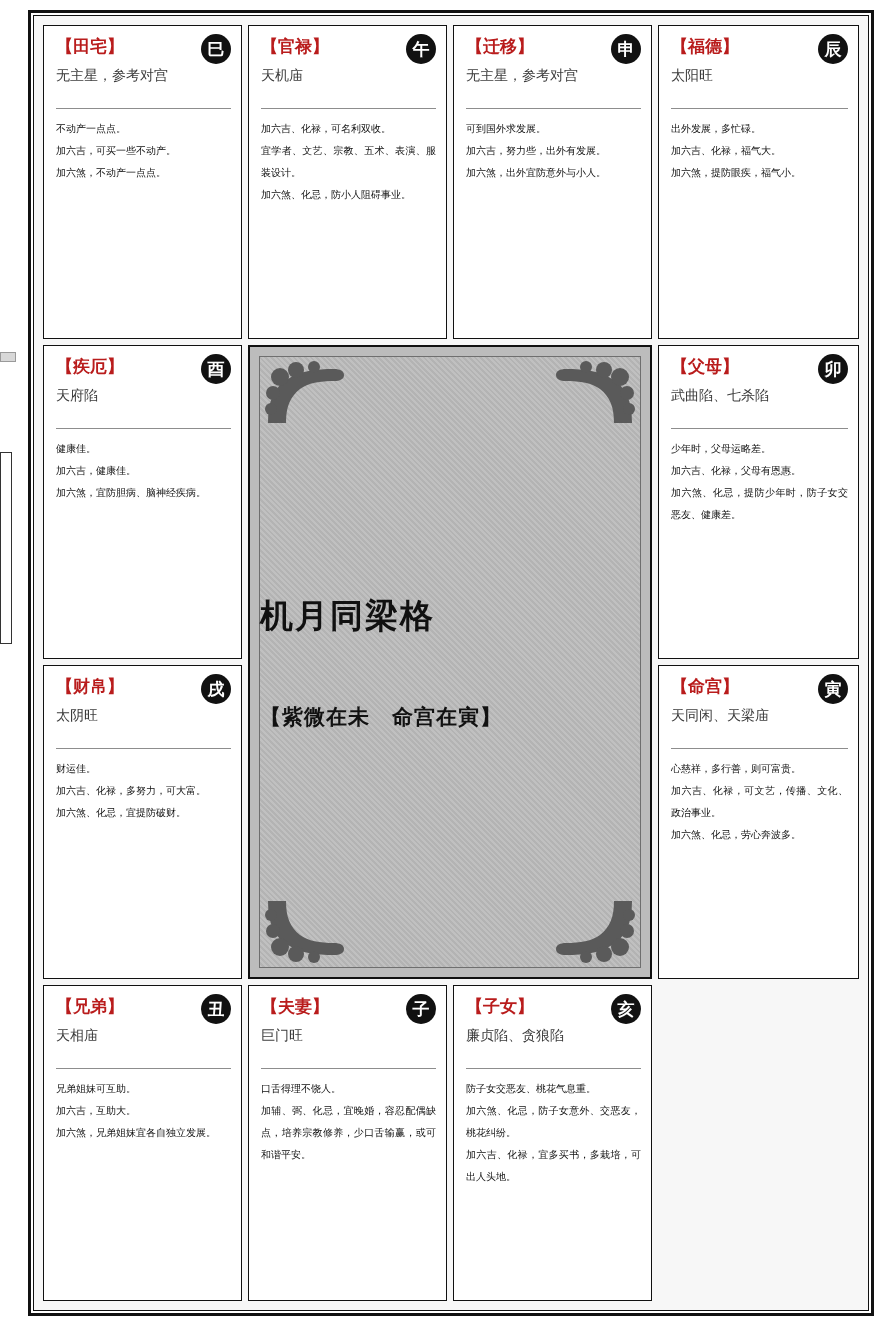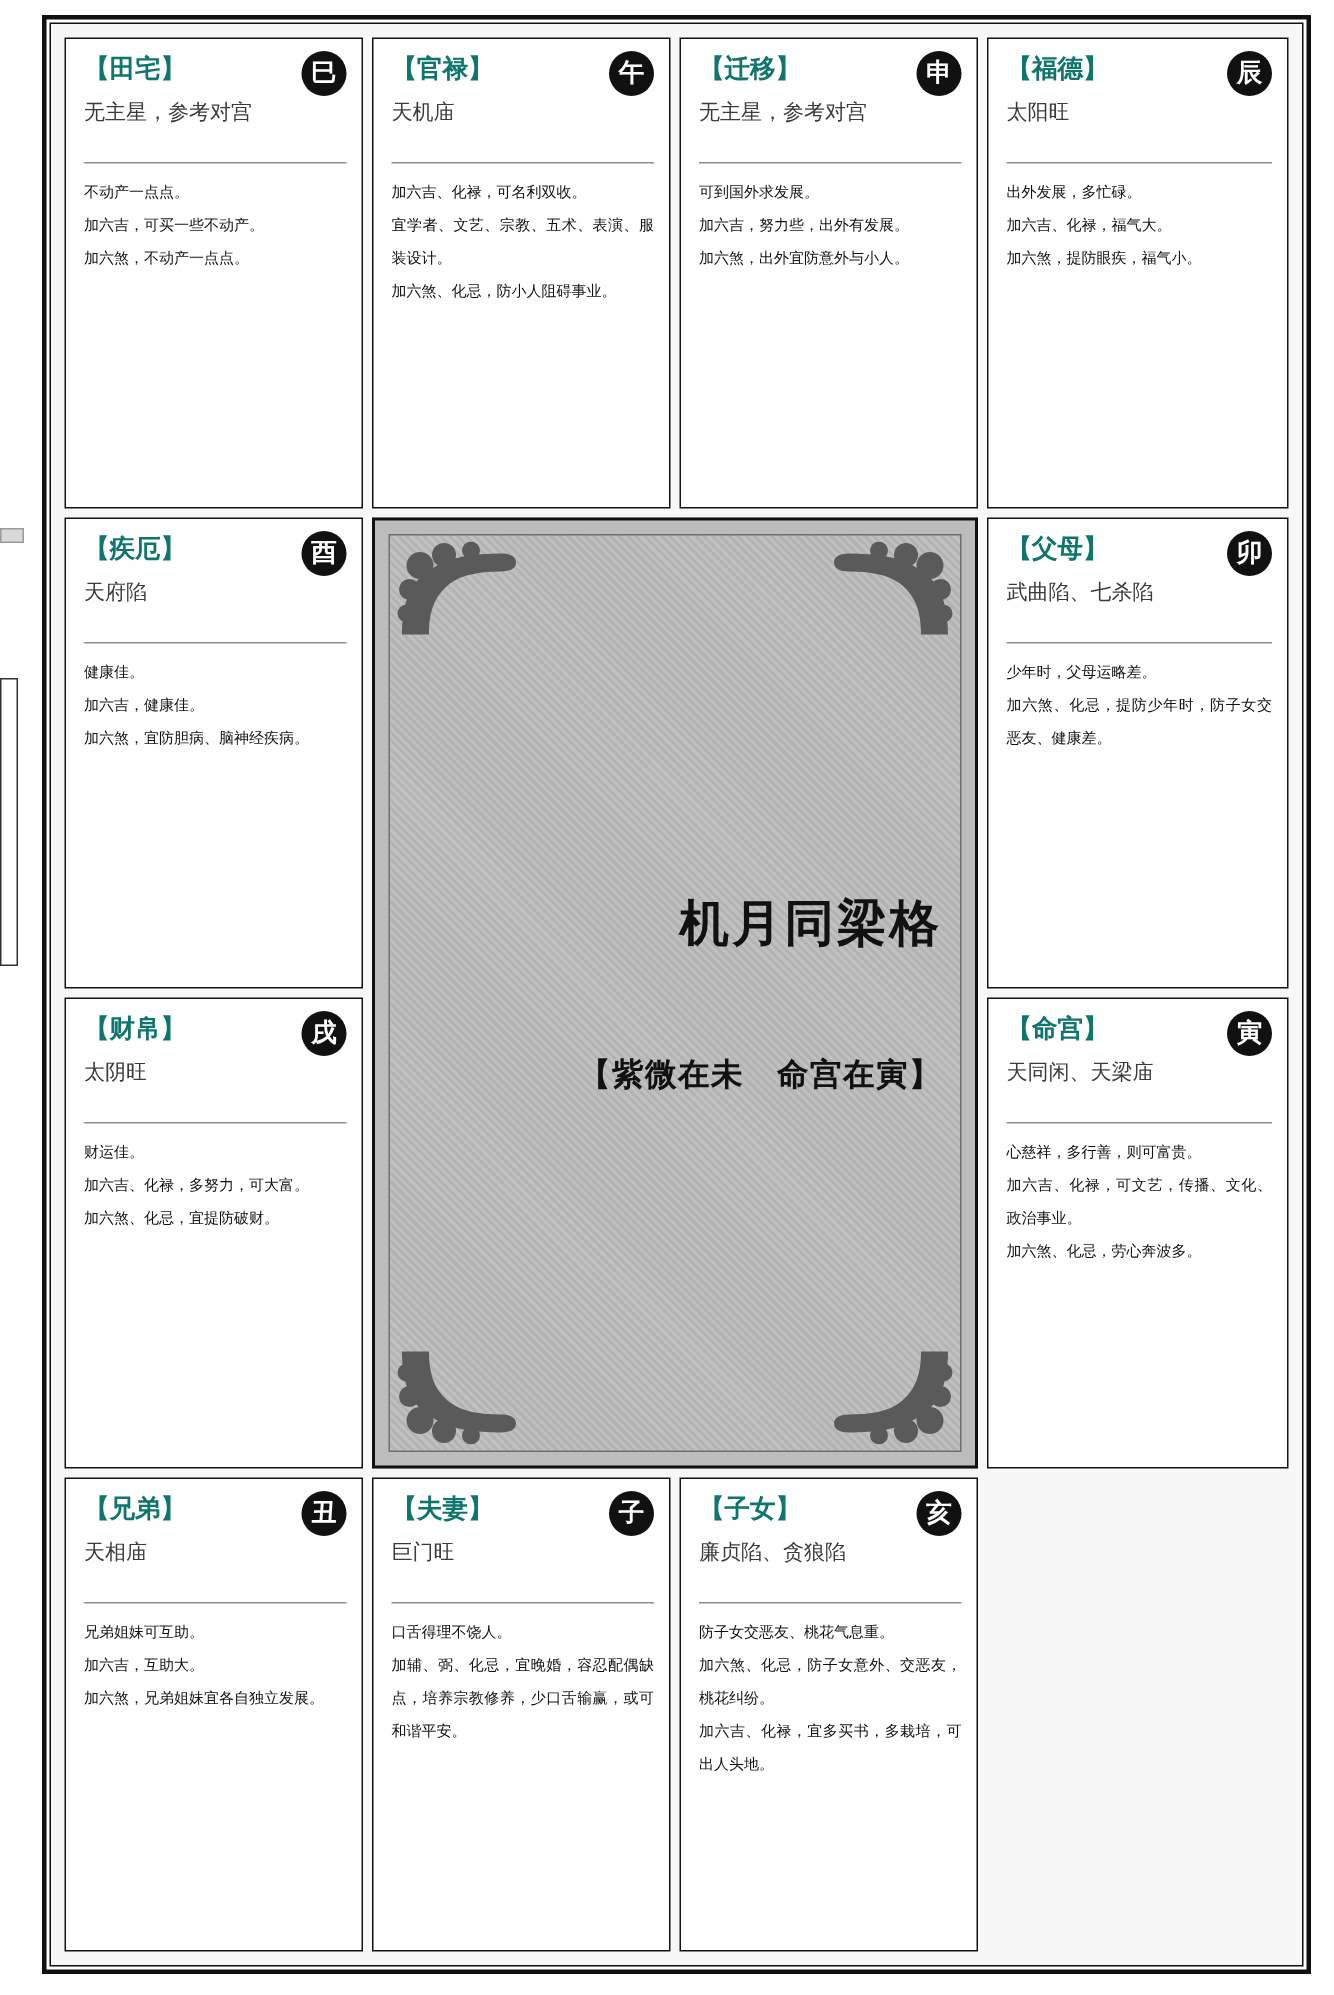--- a/index.html
+++ b/index.html
@@ -70,21 +70,21 @@
   .cell.center {
     grid-column: 2 / span 2;
     grid-row: 2 / span 2;
     background: #bcbcbc;
     border: 2px solid #111;
     padding: 0;
   }
   .palace-name {
     font-size: 17px;
     font-weight: bold;
-    color: #0f766e;
+    color: #b91c1c;
     letter-spacing: 0px;
     line-height: 20px;
   }
   .branch {
     position: absolute;
     right: 10px;
     top: 8px;
     width: 30px;
     height: 30px;
     border-radius: 50%;
@@ -133,21 +133,21 @@
   }
   .corner svg { width: 100%; height: 100%; display: block; }
   #corner-tl { left: 4px; top: 4px; }
   #corner-tr { right: 4px; top: 4px; transform: scaleX(-1); }
   #corner-bl { left: 4px; bottom: 4px; transform: scaleY(-1); }
   #corner-br { right: 4px; bottom: 4px; transform: scale(-1,-1); }
   #center-text-wrap {
     position: absolute;
     left: 0; right: 12px; top: 50%;
     transform: translateY(-50%);
-    text-align: right;
+    text-align: left;
   }
   #center-title {
     font-size: 33px;
     font-weight: bold;
     color: #111;
     letter-spacing: 2px;
     margin-bottom: 64px;
     font-family: "DejaVu Serif", "Liberation Serif", serif;
   }
   #center-sub {
@@ -277,20 +277,21 @@
         <p>加六煞，宜防胆病、脑神经疾病。</p>
       </div>
     </div>
 
     <div class="cell">
       <div class="palace-name">【父母】</div>
       <div class="branch">卯</div>
       <div class="stars">武曲陷、七杀陷</div>
       <div class="body-text">
         <p>少年时，父母运略差。</p>
+        <p>加六吉、化禄，父母有恩惠。</p>
         <p>加六煞、化忌，提防少年时，防子女交恶友、健康差。</p>
       </div>
     </div>
 
     <div class="cell">
       <div class="palace-name">【财帛】</div>
       <div class="branch">戌</div>
       <div class="stars">太阴旺</div>
       <div class="body-text">
         <p>财运佳。</p>

